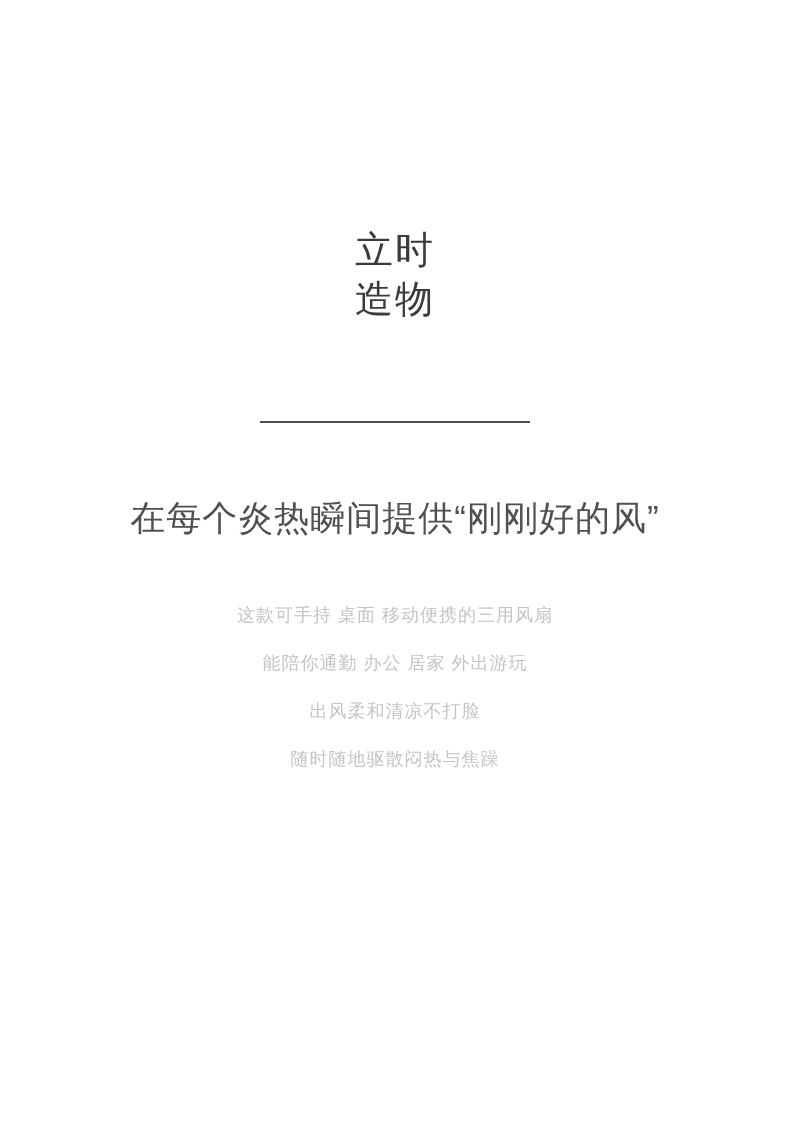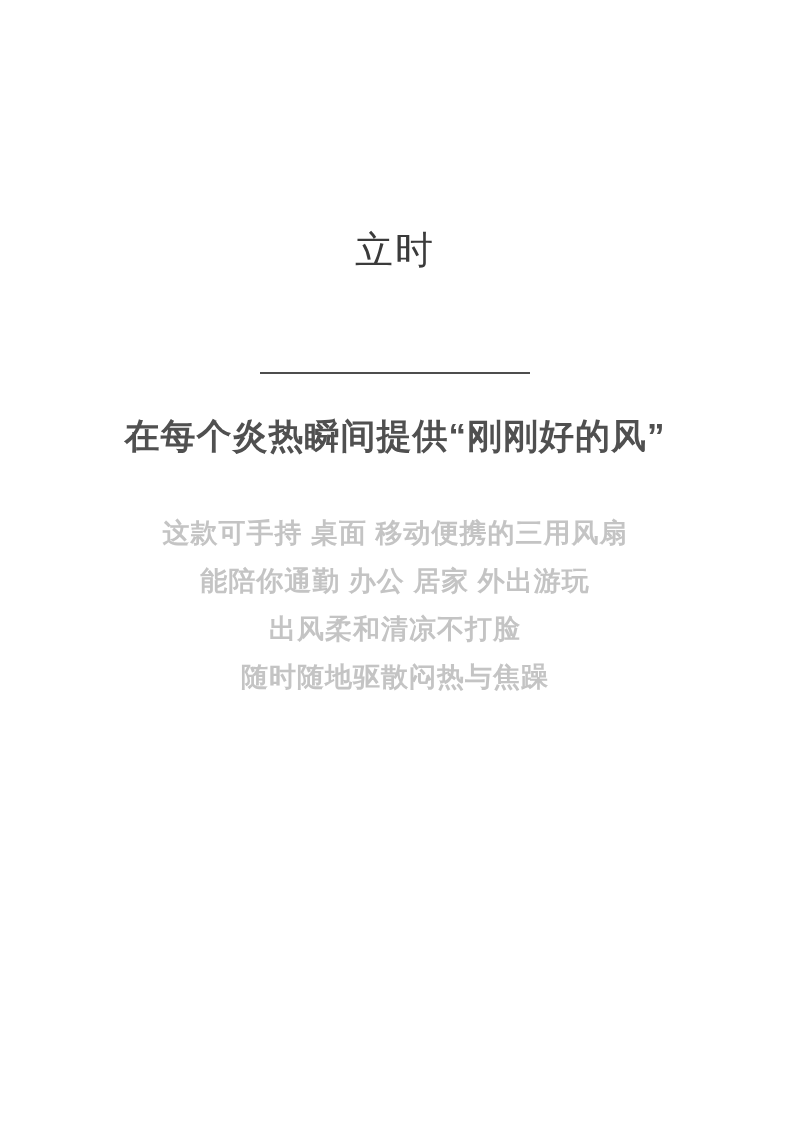--- a/index.html
+++ b/index.html
@@ -23,42 +23,43 @@
     font-weight: 400;
     letter-spacing: 2px;
   }
   .brand .brand-line { display: block; }
   .divider {
     width: 270px;
     height: 2px;
     margin: 97px auto 0 auto;
   }
   .headline {
-    margin-top: 40px;
+    margin-top: 73px;
     font-size: 35px;
     line-height: 44px;
-    font-weight: 700;
+    font-weight: 400;
     letter-spacing: 1px;
   }
   .body-copy {
     margin-top: 51px;
-    font-size: 27px;
+    font-size: 18px;
     line-height: 48px;
-    font-weight: 700;
+    font-weight: 400;
     letter-spacing: 1px;
   }
   .body-copy .copy-line { display: block; }
 </style>
 </head>
 <body>
 
 <div class="page" style="background: rgb(255, 255, 255);">
 
   <div class="brand" style="color: rgb(59, 59, 59);">
     <span class="brand-line">立时</span>
+    <span class="brand-line">造物</span>
   </div>
 
   <div class="divider" style="background: rgb(77, 77, 77);"></div>
 
   <div class="headline" style="color: rgb(80, 80, 80);">在每个炎热瞬间提供“刚刚好的风”</div>
 
   <div class="body-copy" style="color: rgb(196, 196, 196);">
     <span class="copy-line">这款可手持 桌面 移动便携的三用风扇</span>
     <span class="copy-line">能陪你通勤 办公 居家 外出游玩</span>
     <span class="copy-line">出风柔和清凉不打脸</span>

